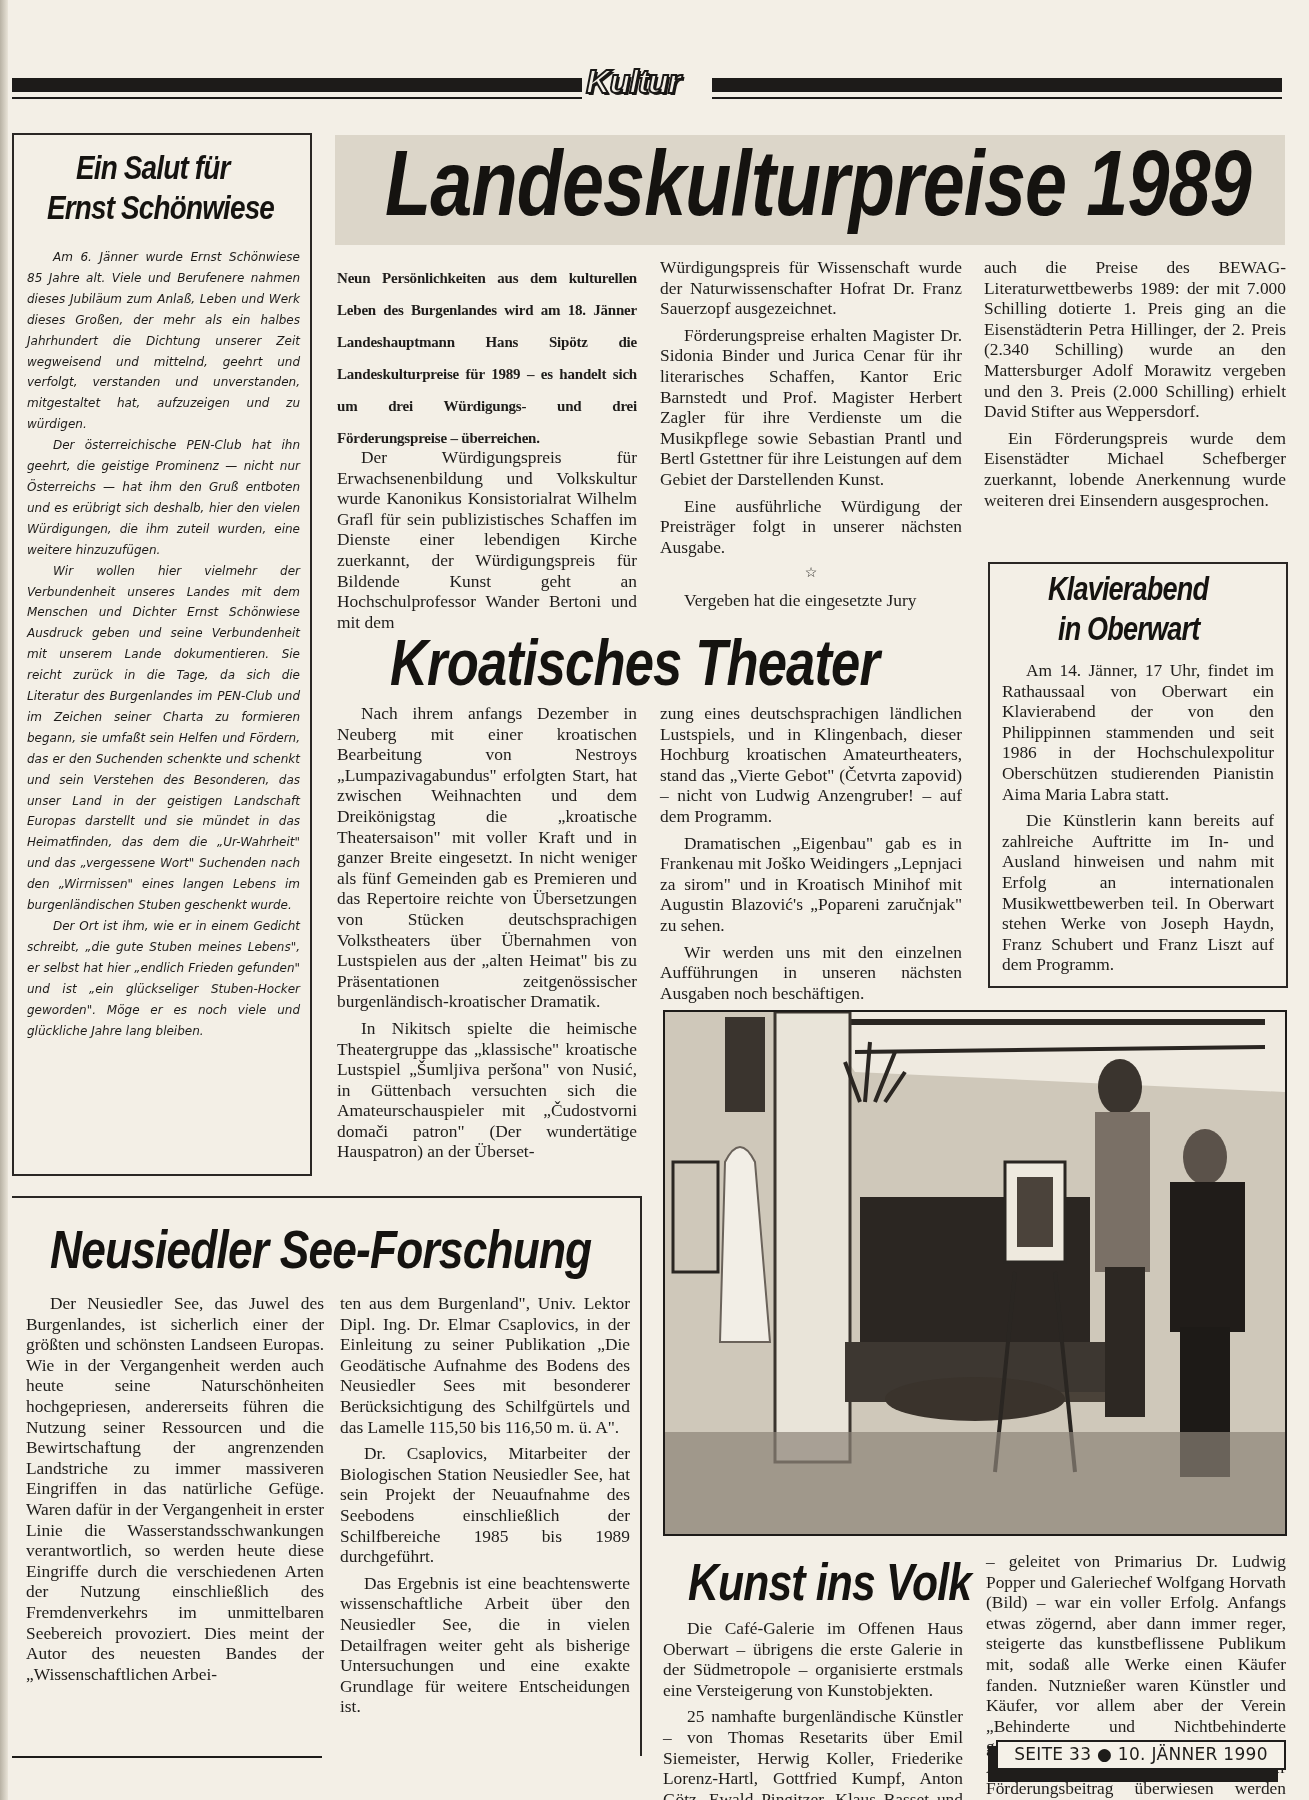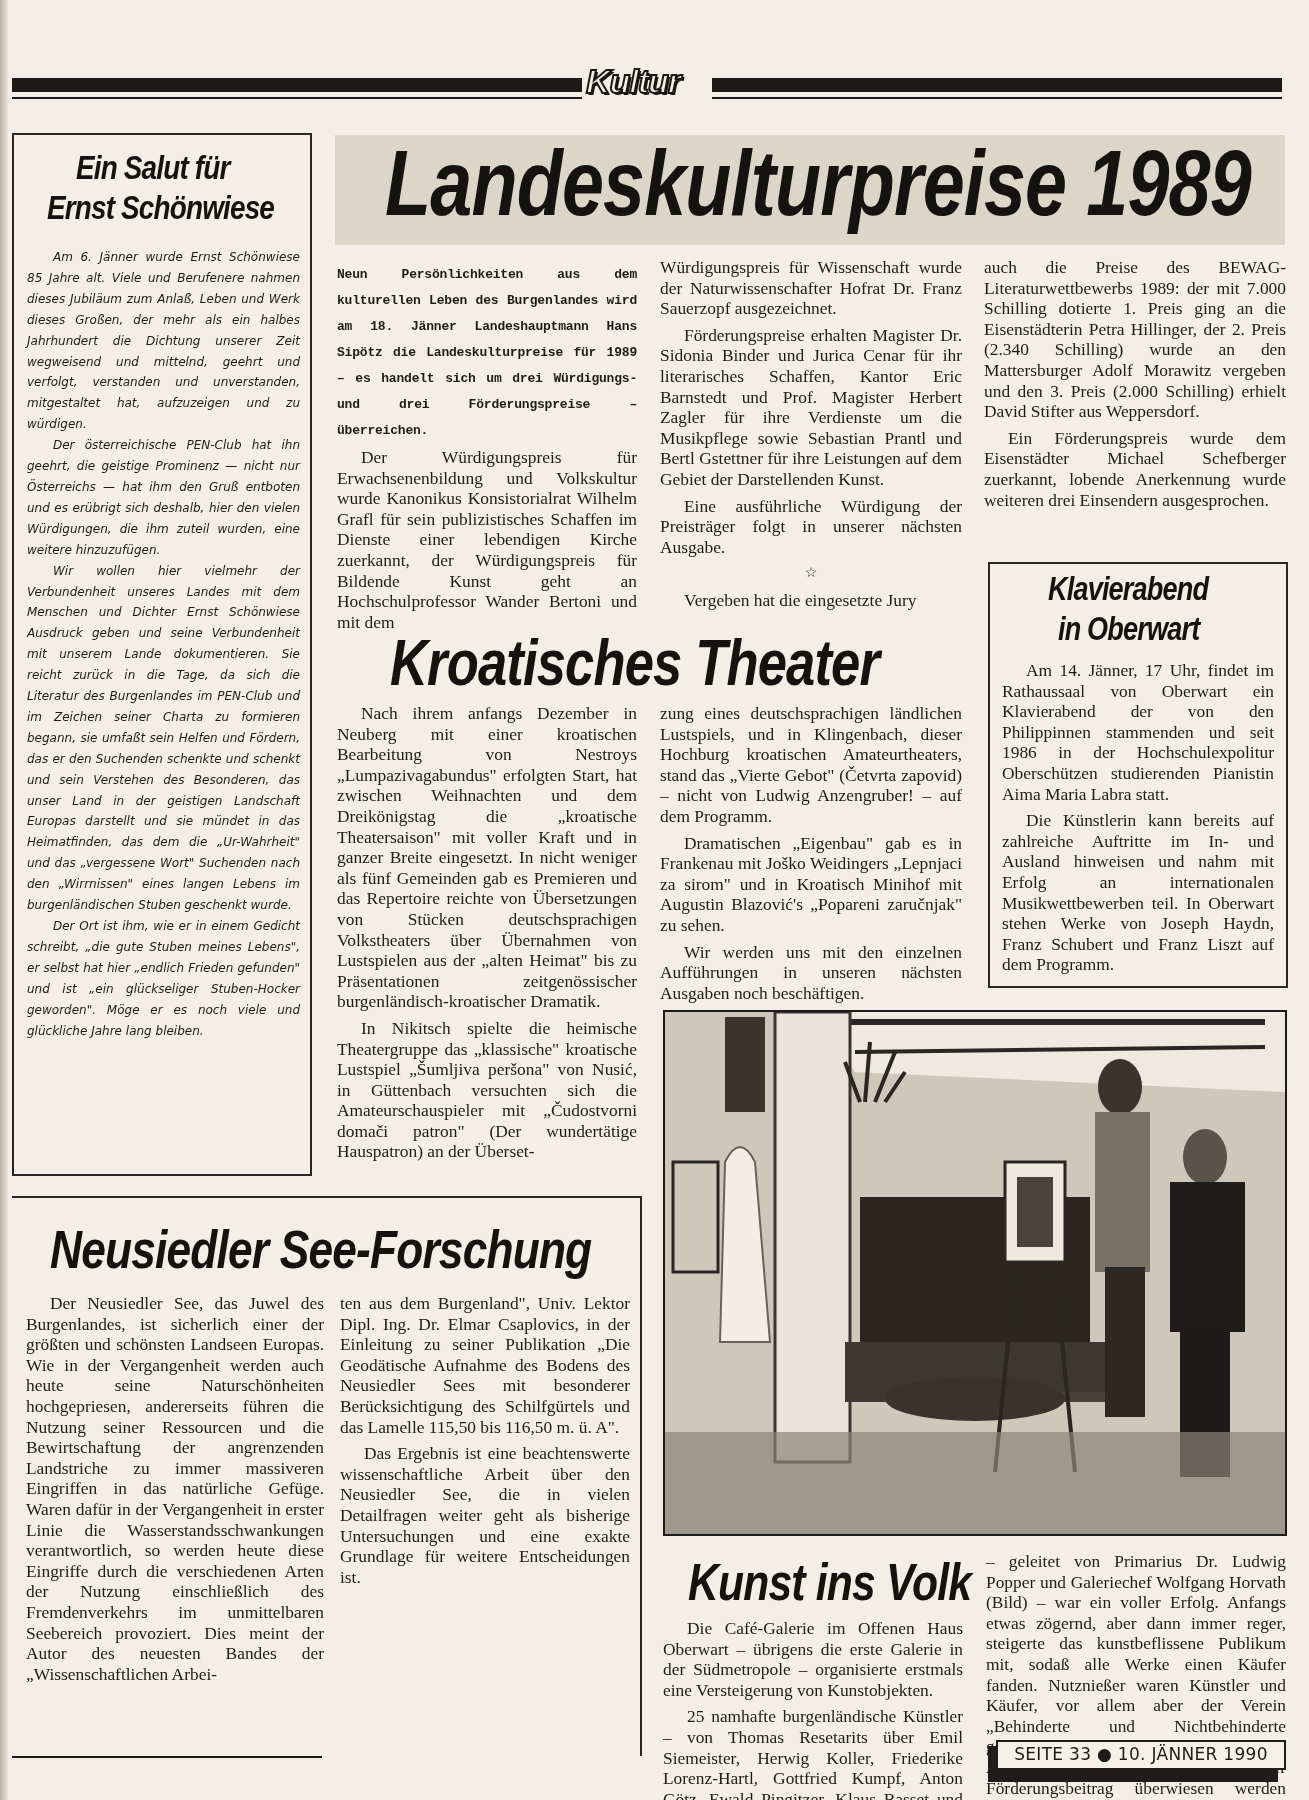--- a/index.html
+++ b/index.html
@@ -22,22 +22,22 @@
     font-size: 17.4px; line-height: 20.6px; text-align: justify;
     hyphens: manual;
   }
   .serif-text p { margin: 0 0 6px 0; text-indent: 24px; }
   .sans-italic {
     font-family: "DejaVu Sans", "Liberation Sans", sans-serif;
     font-style: italic; font-size: 12px; line-height: 20.9px; text-align: justify;
   }
   .sans-italic p { margin: 0; text-indent: 26px; }
   .lead {
-    font-family: Liberation Mono, monospace;
-    font-weight: bold; font-size: 13px; line-height: 26px; text-align: justify;
+    font-family: Liberation Serif, serif;
+    font-weight: bold; font-size: 15px; line-height: 32px; text-align: justify;
     letter-spacing: -0.2px;
   }
   .box { border: 2px solid #2a2724; box-sizing: border-box; }
   .rule-thick { background: #1d1b19; }
   .rule-thin { background: #1d1b19; }
   .star { text-align: center; font-size: 14px; margin: 4px 0 6px 0; }
   .footer-box {
     border: 2px solid #1f1d1b; background: #f5f1e8;
     font-family: "DejaVu Sans", "Liberation Sans", sans-serif;
     font-size: 17px; text-align: center; line-height: 24px;
@@ -158,20 +158,21 @@
   </svg>
 </div>
 
 <div class="abs box" style="left:12px;top:1196px;width:630px;height:560px;border-bottom:none;border-left:none;">
   <div class="headline" style="position:absolute;left:38px;top:23px;font-size:54px;">Neusiedler See-Forschung</div>
   <div class="serif-text" style="position:absolute;left:14px;top:95px;width:298px;">
     <p>Der Neusiedler See, das Juwel des Burgenlandes, ist sicherlich einer der größten und schönsten Landseen Europas. Wie in der Vergangenheit werden auch heute seine Naturschönheiten hochgepriesen, andererseits führen die Nutzung seiner Ressourcen und die Bewirtschaftung der angrenzenden Landstriche zu immer massiveren Eingriffen in das natürliche Gefüge. Waren dafür in der Vergangenheit in erster Linie die Wasserstandsschwankungen verantwortlich, so werden heute diese Eingriffe durch die verschiedenen Arten der Nutzung einschließlich des Fremdenverkehrs im unmittelbaren Seebereich provoziert. Dies meint der Autor des neuesten Bandes der „Wissenschaftlichen Arbei-</p>
   </div>
   <div class="serif-text" style="position:absolute;left:328px;top:95px;width:290px;">
     <p style="text-indent:0;">ten aus dem Burgenland", Univ. Lektor Dipl. Ing. Dr. Elmar Csaplovics, in der Einleitung zu seiner Publikation „Die Geodätische Aufnahme des Bodens des Neusiedler Sees mit besonderer Berücksichtigung des Schilfgürtels und das Lamelle 115,50 bis 116,50 m. ü. A".</p>
+    <p>Dr. Csaplovics, Mitarbeiter der Biologischen Station Neusiedler See, hat sein Projekt der Neuaufnahme des Seebodens einschließlich der Schilfbereiche 1985 bis 1989 durchgeführt.</p>
     <p>Das Ergebnis ist eine beachtenswerte wissenschaftliche Arbeit über den Neusiedler See, die in vielen Detailfragen weiter geht als bisherige Untersuchungen und eine exakte Grundlage für weitere Entscheidungen ist.</p>
   </div>
 </div>
 <div class="abs rule-thin" style="left:12px;top:1756px;width:310px;height:2px;"></div>
 
 <div class="abs headline" style="left:688px;top:1555px;font-size:52px;">Kunst ins Volk</div>
 
 <div class="abs serif-text" style="left:663px;top:1618px;width:300px;">
   <p>Die Café-Galerie im Offenen Haus Oberwart – übrigens die erste Galerie in der Südmetropole – organisierte erstmals eine Versteigerung von Kunstobjekten.</p>
   <p>25 namhafte burgenländische Künstler – von Thomas Resetarits über Emil Siemeister, Herwig Koller, Friederike Lorenz-Hartl, Gottfried Kumpf, Anton Götz, Ewald Pingitzer, Klaus Basset und Prof. Rudolf Kedl bis zu Henriette Wartha-Sammer – hatten eines ihrer Werke kostenlos zur Verfügung gestellt. Die Kunstauktion</p>

